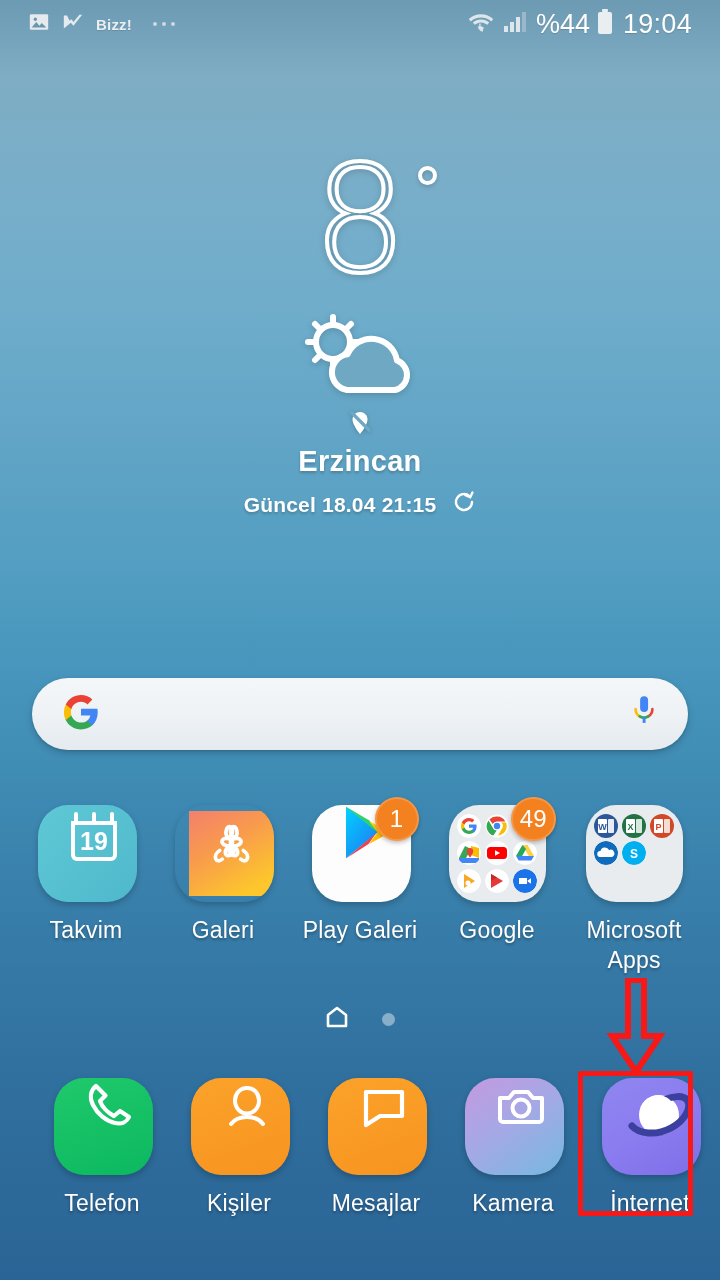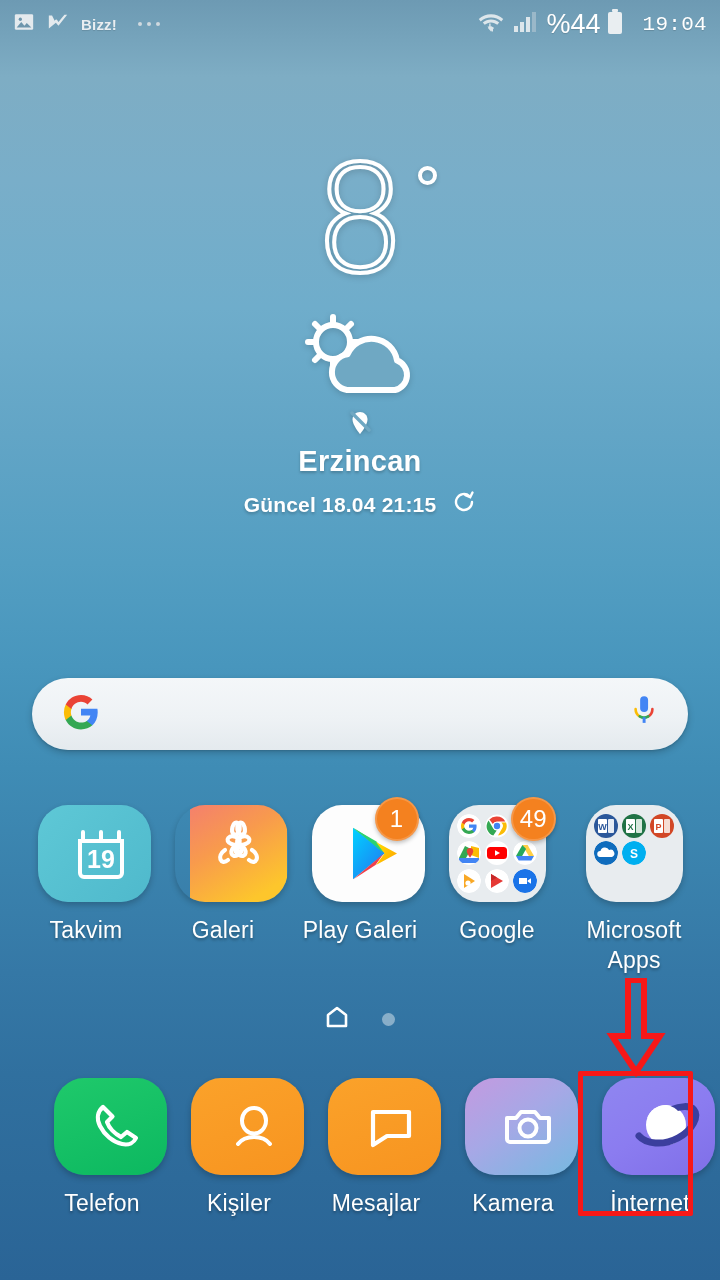--- a/index.html
+++ b/index.html
@@ -22,34 +22,34 @@
       #3a82ad 68%,
       #3578a6 76%,
       #30709f 84%,
       #2d6a9a 92%,
       #2a6496 100%);
   }
 
   
   .statusbar {
     position:absolute; top:0; left:0; width:720px; height:48px;
-    display:flex; align-items:center; padding:0 13px;
+    display:flex; align-items:center; padding:0 28px;
     color:#e4eaee;
   }
   .sb-left { display:flex; align-items:center; gap:11px; }
   .sb-right { margin-left:auto; display:flex; align-items:center; gap:7px; }
   .sb-text {
     font-size:15px; font-weight:bold; letter-spacing:.2px;
     color:#e9eef1; text-shadow:0 1px 1px rgba(0,0,0,.12);
   }
   .sb-dots { display:flex; align-items:center; gap:5px; margin-left:10px; }
   .sb-dots i { width:4px; height:4px; border-radius:50%; background:#cfd9df; display:block; }
   .sb-clock {
-    font-size:21px; color:#fff; letter-spacing:.3px;
-    text-shadow:0 1px 1px rgba(0,0,0,.15); margin-left:12px;font-family:Liberation Mono, monospace;
+    font-size:27px; color:#fff; letter-spacing:.3px;
+    text-shadow:0 1px 1px rgba(0,0,0,.15); margin-left:3px;
   }
   .sb-pct { font-size:27px; color:#fff; text-shadow:0 1px 1px rgba(0,0,0,.15); }
 
   
   .weather { position:absolute; top:150px; left:0; width:720px; text-align:center; }
   .temp-wrap { position:relative; display:inline-block; height:140px; }
   .temp {
     font-family:"DejaVu Sans", sans-serif;
     font-size:148px; line-height:140px; font-weight:100;
     color:transparent;
@@ -86,22 +86,22 @@
   .search-mid { flex:1; }
 
   
   .grid {
     position:absolute; left:0; top:805px; width:720px;
     display:flex; justify-content:space-between; padding:0 26px;
   }
   .cell { width:120px; display:flex; flex-direction:column; align-items:center; }
   .icon-box { position:relative; width:97px; height:97px; }
   .squircle {
-    width:113px; height:97px; border-radius:30px/32px;
-    display:flex; align-items:center; justify-content:center;
+    width:99px; height:97px; border-radius:30px/32px;
+    display:flex; align-items:flex-start; justify-content:center;
     box-shadow:0 3px 6px rgba(0,0,0,.22);
     overflow:hidden;
     padding-left:14px;
   }
   .app-label {
     margin-top:13px; font-size:23px; color:#fff; text-align:center;
     line-height:30px; letter-spacing:.2px;
     text-shadow:0 2px 3px rgba(0,0,0,.32);
   }
   .badge {

